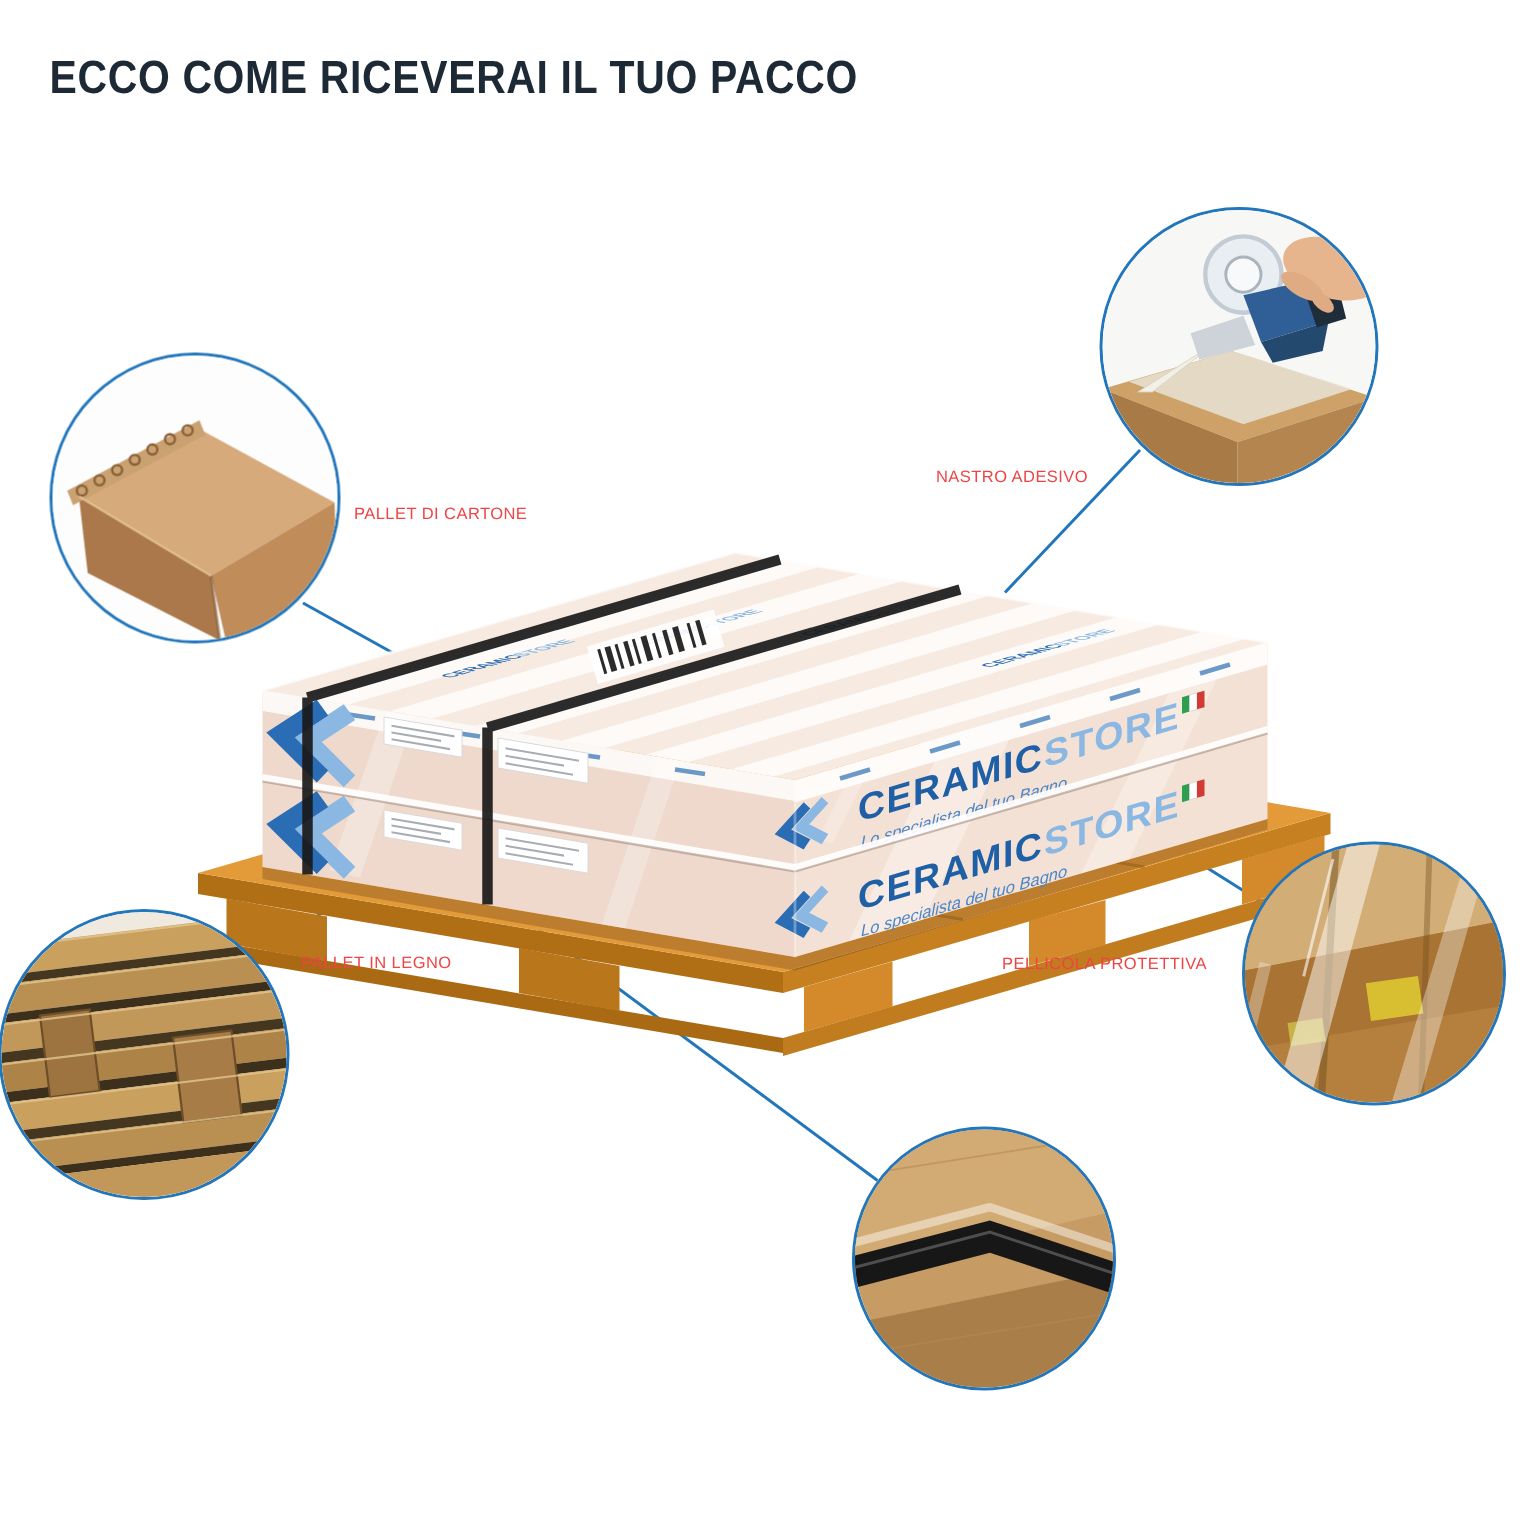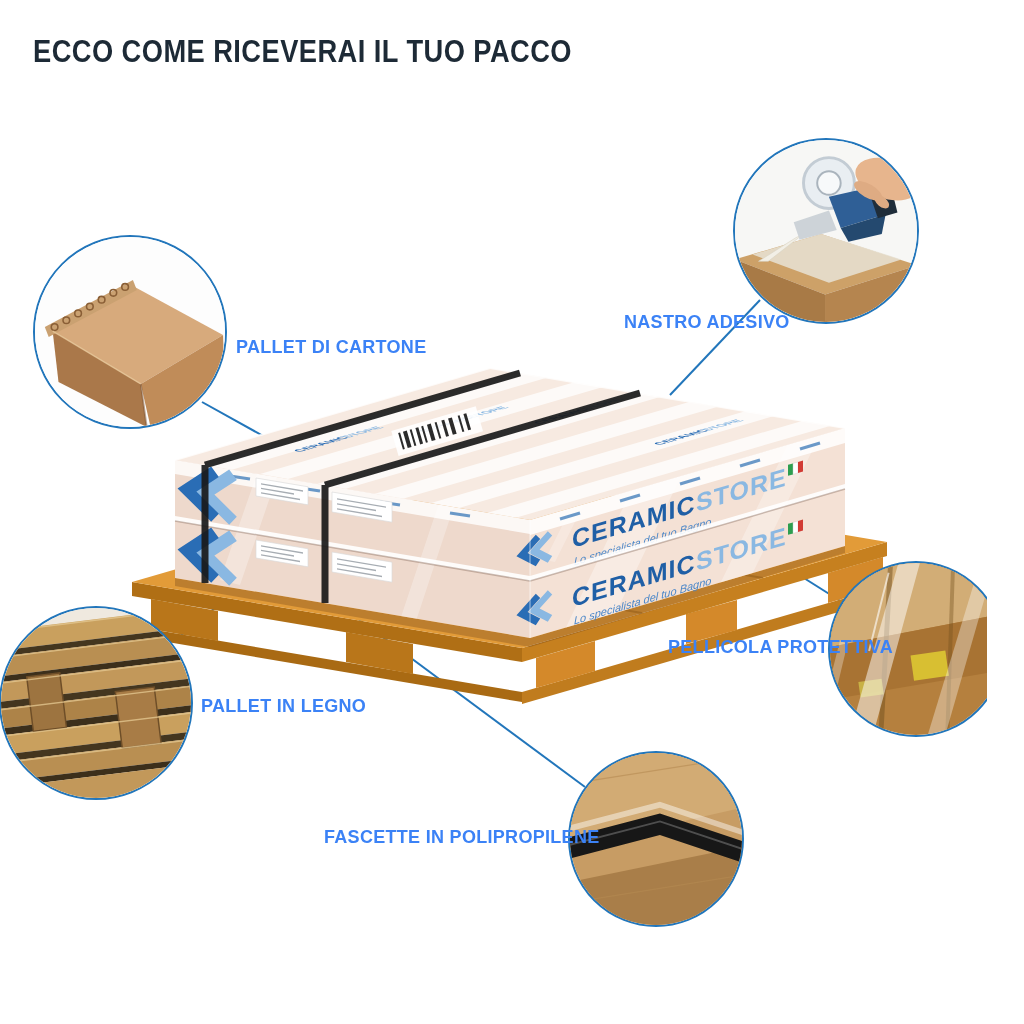--- a/index.html
+++ b/index.html
@@ -1,33 +1,33 @@
 <!DOCTYPE html>
 <html><head>
 <meta charset="utf-8">
 <style>
   html,body{margin:0;padding:0;background:#ffffff;}
   .stage{position:relative;width:987px;height:1024px;background:#ffffff;overflow:hidden;
-         font-family:"Liberation Sans",sans-serif;}
+         font-family:"Liberation Sans",sans-serif;padding-left:32px;}
   .title{position:absolute;left:33px;top:34px;font-size:31px;font-weight:700;color:#1d2a36;
          white-space:nowrap;transform:scaleX(.88);transform-origin:left center;letter-spacing:.5px;}
   .scene{position:absolute;left:0;top:0;width:1024px;height:1024px;}
-  .callout-label{position:absolute;font-size:18px;font-weight:700;color:#3b82f6;
+  .callout-label{position:absolute;font-size:11px;font-weight:400;color:#ef4444;
                  letter-spacing:.3px;white-space:nowrap;}
   .photo-circle{position:absolute;border-radius:50%;border:2px solid #2276bb;overflow:hidden;
                 background:#fff;box-sizing:border-box;}
   .photo-circle svg{display:block;width:100%;height:100%;}
   #c-cardboard{left:33px;top:235px;width:194px;height:194px;}
   #c-tape{left:733px;top:138px;width:186px;height:186px;}
   #c-pallet{left:-1px;top:606px;width:194px;height:194px;}
   #c-film{left:828px;top:561px;width:176px;height:176px;}
   #c-straps{left:568px;top:751px;width:176px;height:176px;}
   #l-cardboard{left:236px;top:337px;}
   #l-tape{left:624px;top:312px;}
-  #l-pallet{left:201px;top:696px;}
+  #l-pallet{left:201px;top:636px;}
   #l-film{left:668px;top:637px;}
   #l-straps{left:324px;top:827px;}
   text{font-family:"Liberation Sans",sans-serif;}
 </style>
 </head>
 <body>
 
 <div class="stage">
 
   <div class="title">ECCO COME RICEVERAI IL TUO PACCO</div>
@@ -346,15 +346,14 @@
         <line x1="10" y1="30" x2="150" y2="8"></line>
           <line x1="20" y1="150" x2="170" y2="126"></line>
       </g>
     </svg>
   </div>
 
   <div id="l-cardboard" class="callout-label">PALLET DI CARTONE</div>
   <div id="l-tape" class="callout-label">NASTRO ADESIVO</div>
   <div id="l-pallet" class="callout-label">PALLET IN LEGNO</div>
   <div id="l-film" class="callout-label">PELLICOLA PROTETTIVA</div>
-  <div id="l-straps" class="callout-label">FASCETTE IN POLIPROPILENE</div>
 
 </div>
 
 </body></html>

